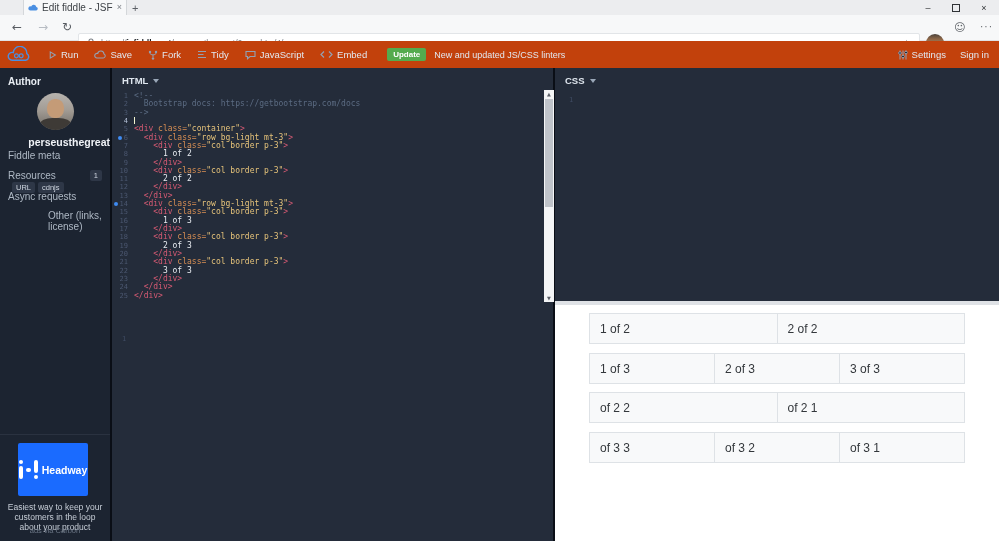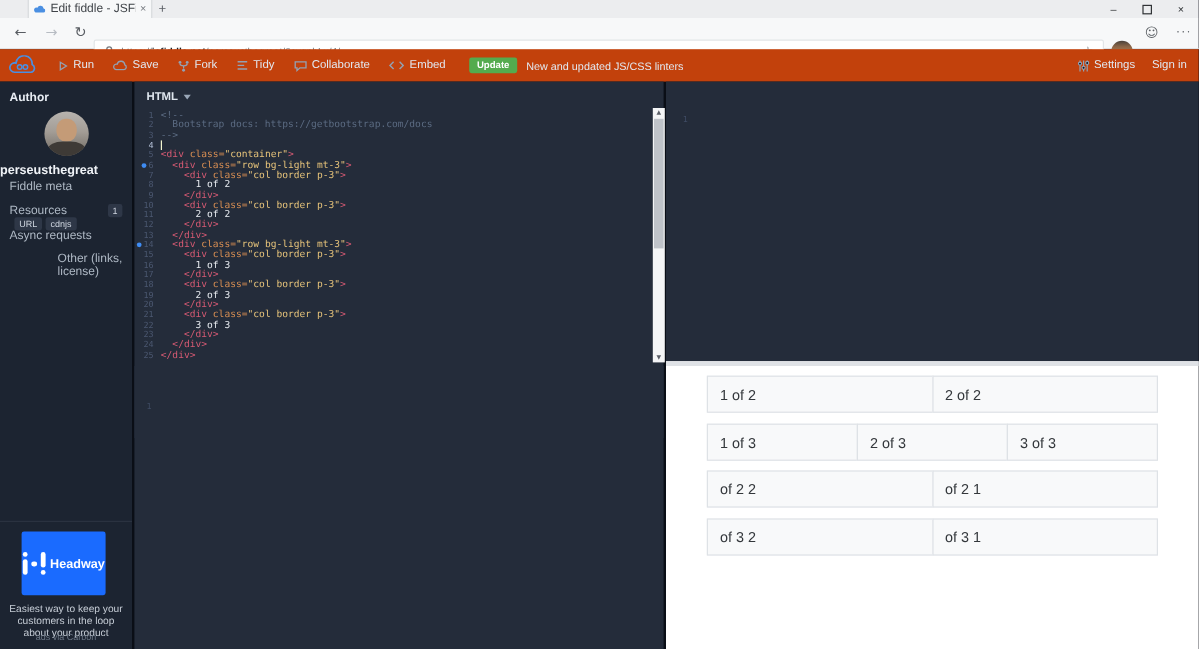--- a/index.html
+++ b/index.html
@@ -45,21 +45,21 @@
 
   
   .sidebar { position:absolute; left:0; top:68px; width:110px; height:473px; background:#1c2431; color:#b9c2ce; }
   .sb-heading { font-size:10px; font-weight:bold; color:#e8edf3; padding:8px 8px 0 8px; }
   .sb-avatar { width:37px; height:37px; border-radius:50%; margin:6px auto 0 auto; position:relative; overflow:hidden;
         background:linear-gradient(180deg,#b7b3ae 0%,#a39d96 45%,#6e6962 100%); }
   .sb-avatar::before { content:""; position:absolute; left:10px; top:6px; width:17px; height:19px; border-radius:45%;
         background:#c49b77; }
   .sb-avatar::after { content:""; position:absolute; left:3px; top:25px; width:31px; height:16px; border-radius:40% 40% 0 0;
         background:#3e3a36; }
-  .sb-username { text-align:left; font-size:10.5px; font-weight:bold; color:#f0f3f7; margin-top:6px; }
+  .sb-username { text-align:right; font-size:10.5px; font-weight:bold; color:#f0f3f7; margin-top:6px; }
   .sb-item { font-size:10px; color:#aeb8c4; padding:0 8px; position:absolute; left:0; width:110px; cursor:default; }
   .sb-badges { display:inline-flex; gap:3px; margin-left:4px; vertical-align:middle; }
   .pill { background:#2e3747; color:#cfd6e0; font-size:7.5px; padding:1px 4px; border-radius:2px; }
   .sb-count { position:absolute; right:8px; top:0; background:#2e3747; color:#cfd6e0; font-size:7.5px;
               padding:1px 4px; border-radius:2px; }
   .sb-divider { position:absolute; left:0; top:366px; width:110px; border-top:1px solid #2a3240; }
   .ad-box { position:absolute; left:18px; top:375px; width:70px; height:53px; background:#1a6bff; border-radius:2px;
             display:flex; align-items:center; justify-content:center; gap:4px; }
   .hw-logo { display:flex; align-items:center; gap:3px; height:20px; }
   .hw-col { display:flex; flex-direction:column; gap:2px; }
@@ -173,21 +173,21 @@
   <div class="tb-item">
     <svg width="10" height="9" viewBox="0 0 10 9">
         <path d="M1 1.5 h8 M1 4.5 h5.5 M1 7.5 h8" stroke="#93a1b3" stroke-width="1.2"></path>
       </svg>
     <span>Tidy</span>
   </div>
   <div class="tb-item">
     <svg width="11" height="10" viewBox="0 0 11 10">
         <path d="M1 1.5 h9 v5 h-5 l-2.5 2.2 v-2.2 h-1.5 z" fill="none" stroke="#93a1b3" stroke-width="1.1"></path>
       </svg>
-    <span>Collaborate</span>
+    <span>JavaScript</span>
   </div>
   <div class="tb-item">
     <svg width="13" height="9" viewBox="0 0 13 9">
         <path d="M4 1.5 L1 4.5 L4 7.5 M9 1.5 L12 4.5 L9 7.5" fill="none" stroke="#93a1b3" stroke-width="1.2"></path>
       </svg>
     <span>Embed</span>
   </div>
   <span class="badge-update">Update</span>
   <span class="badge-text">New and updated JS/CSS linters</span>
   <div class="appbar-right">
@@ -277,37 +277,42 @@
   <span class="sb-arrow uicon" style="top:0;">▲</span>
   <span class="sb-thumb"></span>
   <span class="sb-arrow uicon" style="bottom:0;">▼</span>
 </div>
 
 <div class="panel panel-js">
   <span class="lonely-ln" style="left:10px;top:30px;">1</span>
 </div>
 
 <div class="panel panel-css">
+  <div class="panel-head">
+    <span>CSS</span>
+    <span class="caret-down"></span>
+  </div>
   <span class="lonely-ln" style="left:14px;top:28px;">1</span>
 </div>
 
 <div class="result">
   <div class="result-splitter"></div>
   <div class="result-grid">
       <div class="bs-row">
         <div class="bs-col">1 of 2</div>
         <div class="bs-col">2 of 2</div>
       </div>
       <div class="bs-row">
         <div class="bs-col">1 of 3</div>
         <div class="bs-col">2 of 3</div>
         <div class="bs-col">3 of 3</div>
       </div>
       <div class="bs-row">
         <div class="bs-col">of 2 2</div>
         <div class="bs-col">of 2 1</div>
       </div>
       <div class="bs-row">
+        <div class="bs-col">of 3 3</div>
         <div class="bs-col">of 3 2</div>
         <div class="bs-col">of 3 1</div>
       </div>
     </div>
 </div>
 
 </body></html>

